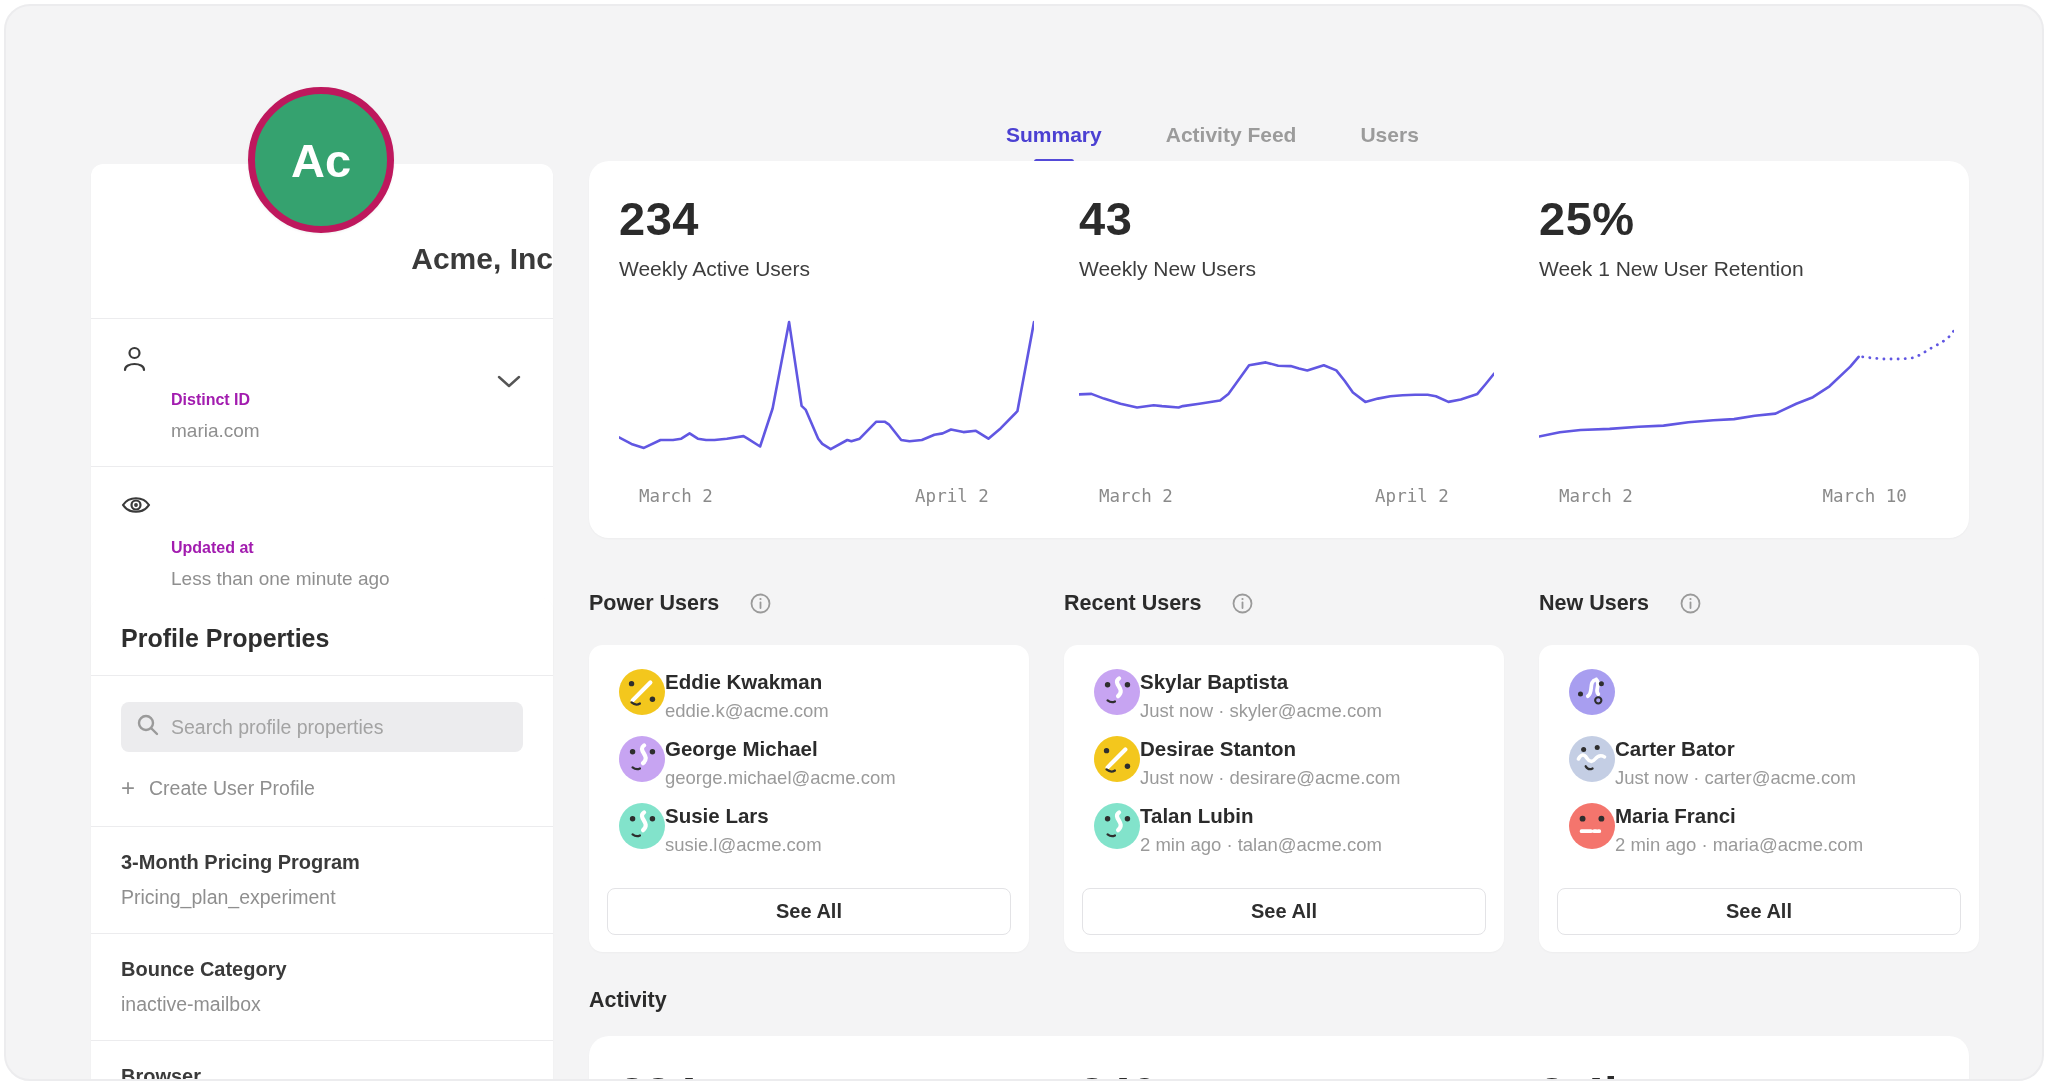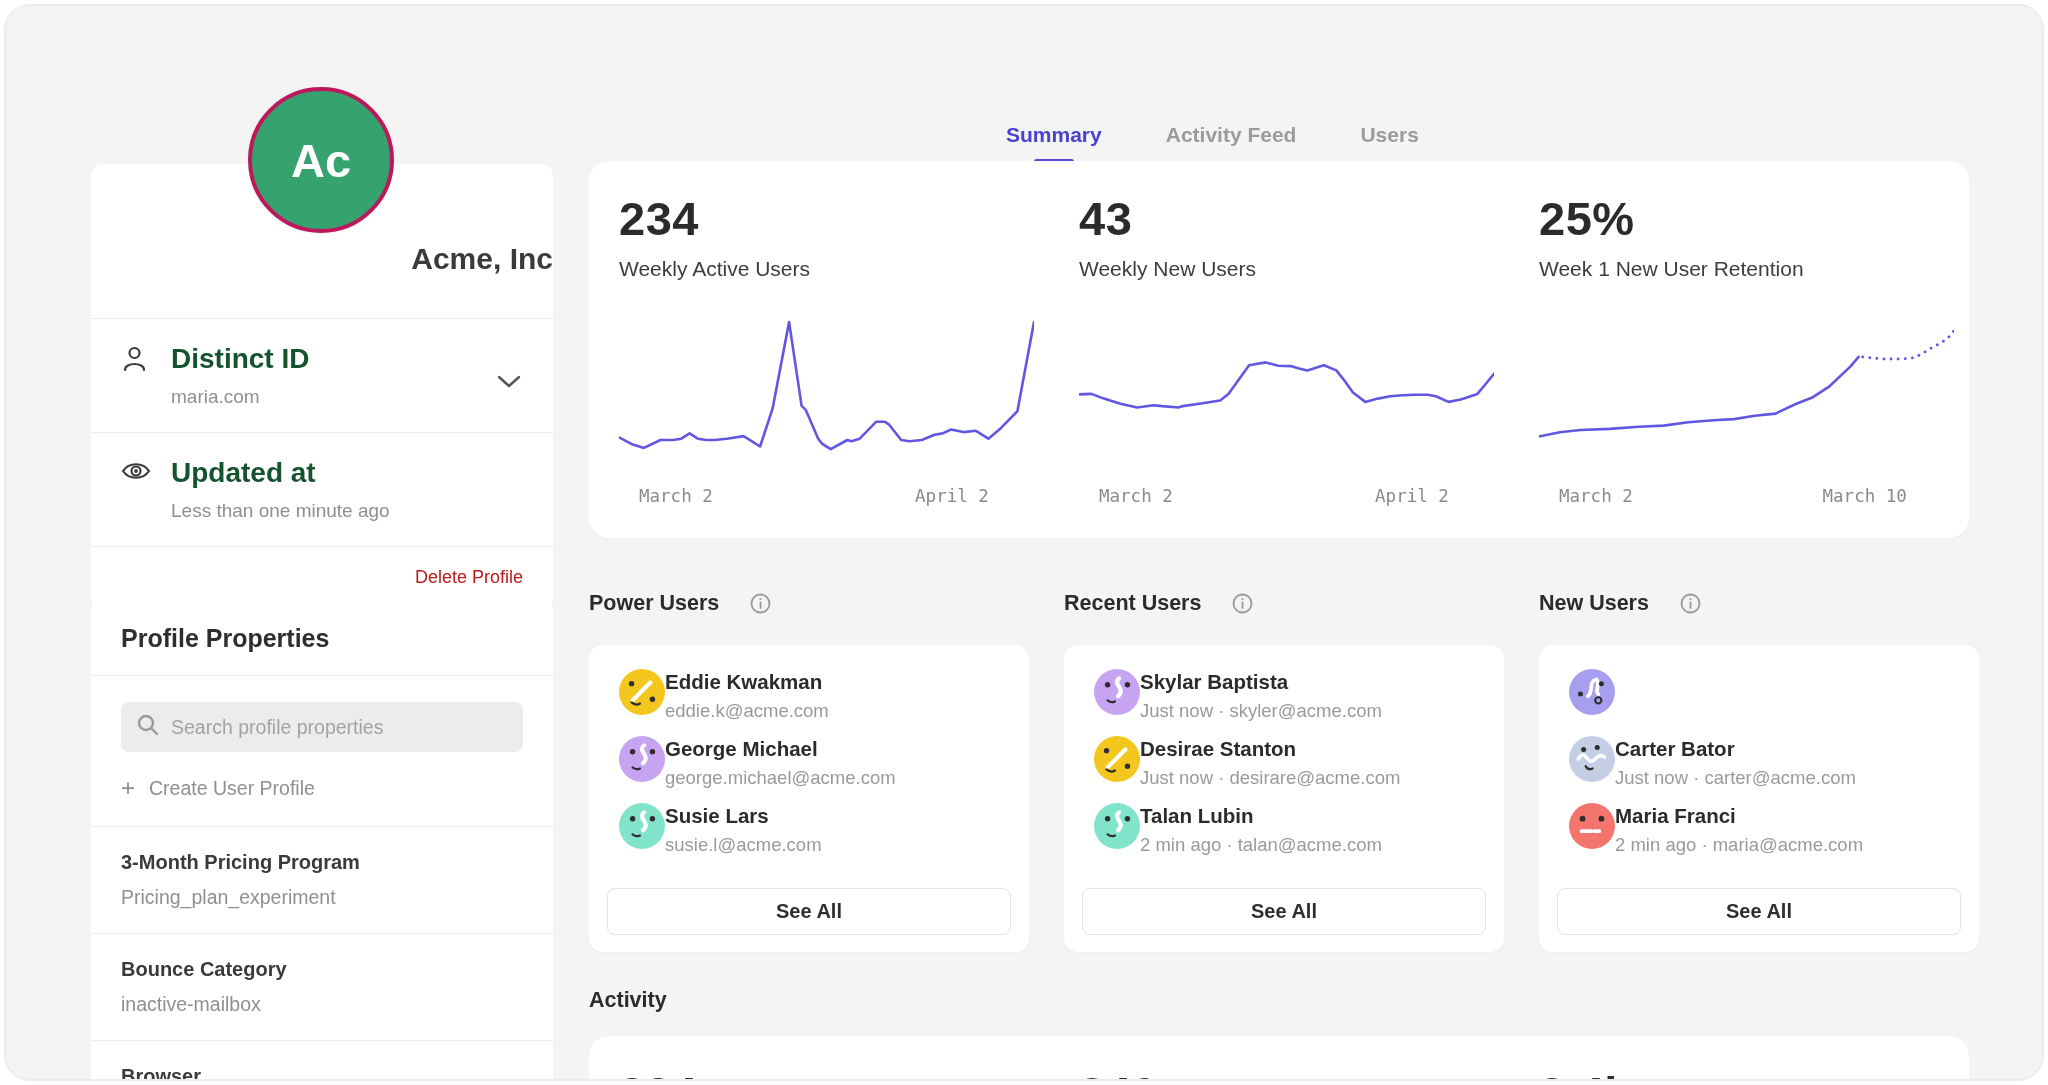--- a/index.html
+++ b/index.html
@@ -7,29 +7,29 @@
               font-family:"Liberation Sans", sans-serif; }
   .frame { position:absolute; inset:4px; border-radius:26px; background:#f4f4f5;
            border:2px solid #ececee; overflow:hidden; }
 
   
   .card { background:#fff; border-radius:12px; box-shadow:0 1px 2px rgba(0,0,0,0.03); }
   .divider { height:1px; background:#ececee; }
 
   
   .avatar { position:absolute; left:242px; top:81px; width:146px; height:146px; border-radius:50%;
-            background:#35a26f; border:4px solid #be185d; display:flex; align-items:center;
+            background:#35a26f; border:7px solid #be185d; display:flex; align-items:center;
             justify-content:center; color:#fff; font-size:47px; font-weight:700; z-index:3;
             box-shadow:0 1px 3px rgba(0,0,0,0.06); }
   .profile-card { position:absolute; left:85px; top:158px; width:462px; }
   .company-name { text-align:right; padding:78px 0 0; height:154px; font-size:30px;
                   font-weight:600; color:#3a3a3a; }
   .field-row { position:relative; padding:24px 30px 24px 30px; display:flex; gap:20px; }
   .field-icon { width:30px; flex:0 0 30px; padding-top:2px; color:#3a3a3a; }
-  .f-label { font-size:28px; font-weight:600; color:#14532d; }
+  .f-label { font-size:16px; font-weight:600; color:#a21caf;margin-top:48px; }
   .f-value { font-size:19px; color:#8f8f8f; margin-top:11px; }
   .chevron { position:absolute; right:32px; top:56px; }
   .delete-row { display:block; width:100%; text-align:right; background:none; border:none;
                 padding:20px 30px 24px; font-size:18px; color:#b91c1c; cursor:pointer;
                 font-family:inherit; }
 
   .props-card { position:absolute; left:85px; top:592px; width:462px; height:560px; }
   .props-title { padding:26px 30px 22px; font-size:25px; font-weight:700; color:#2e2e2e; }
   .search-box { margin:26px 30px 0; height:50px; background:#ececee; border-radius:8px;
                 display:flex; align-items:center; padding:0 16px; gap:12px; }

